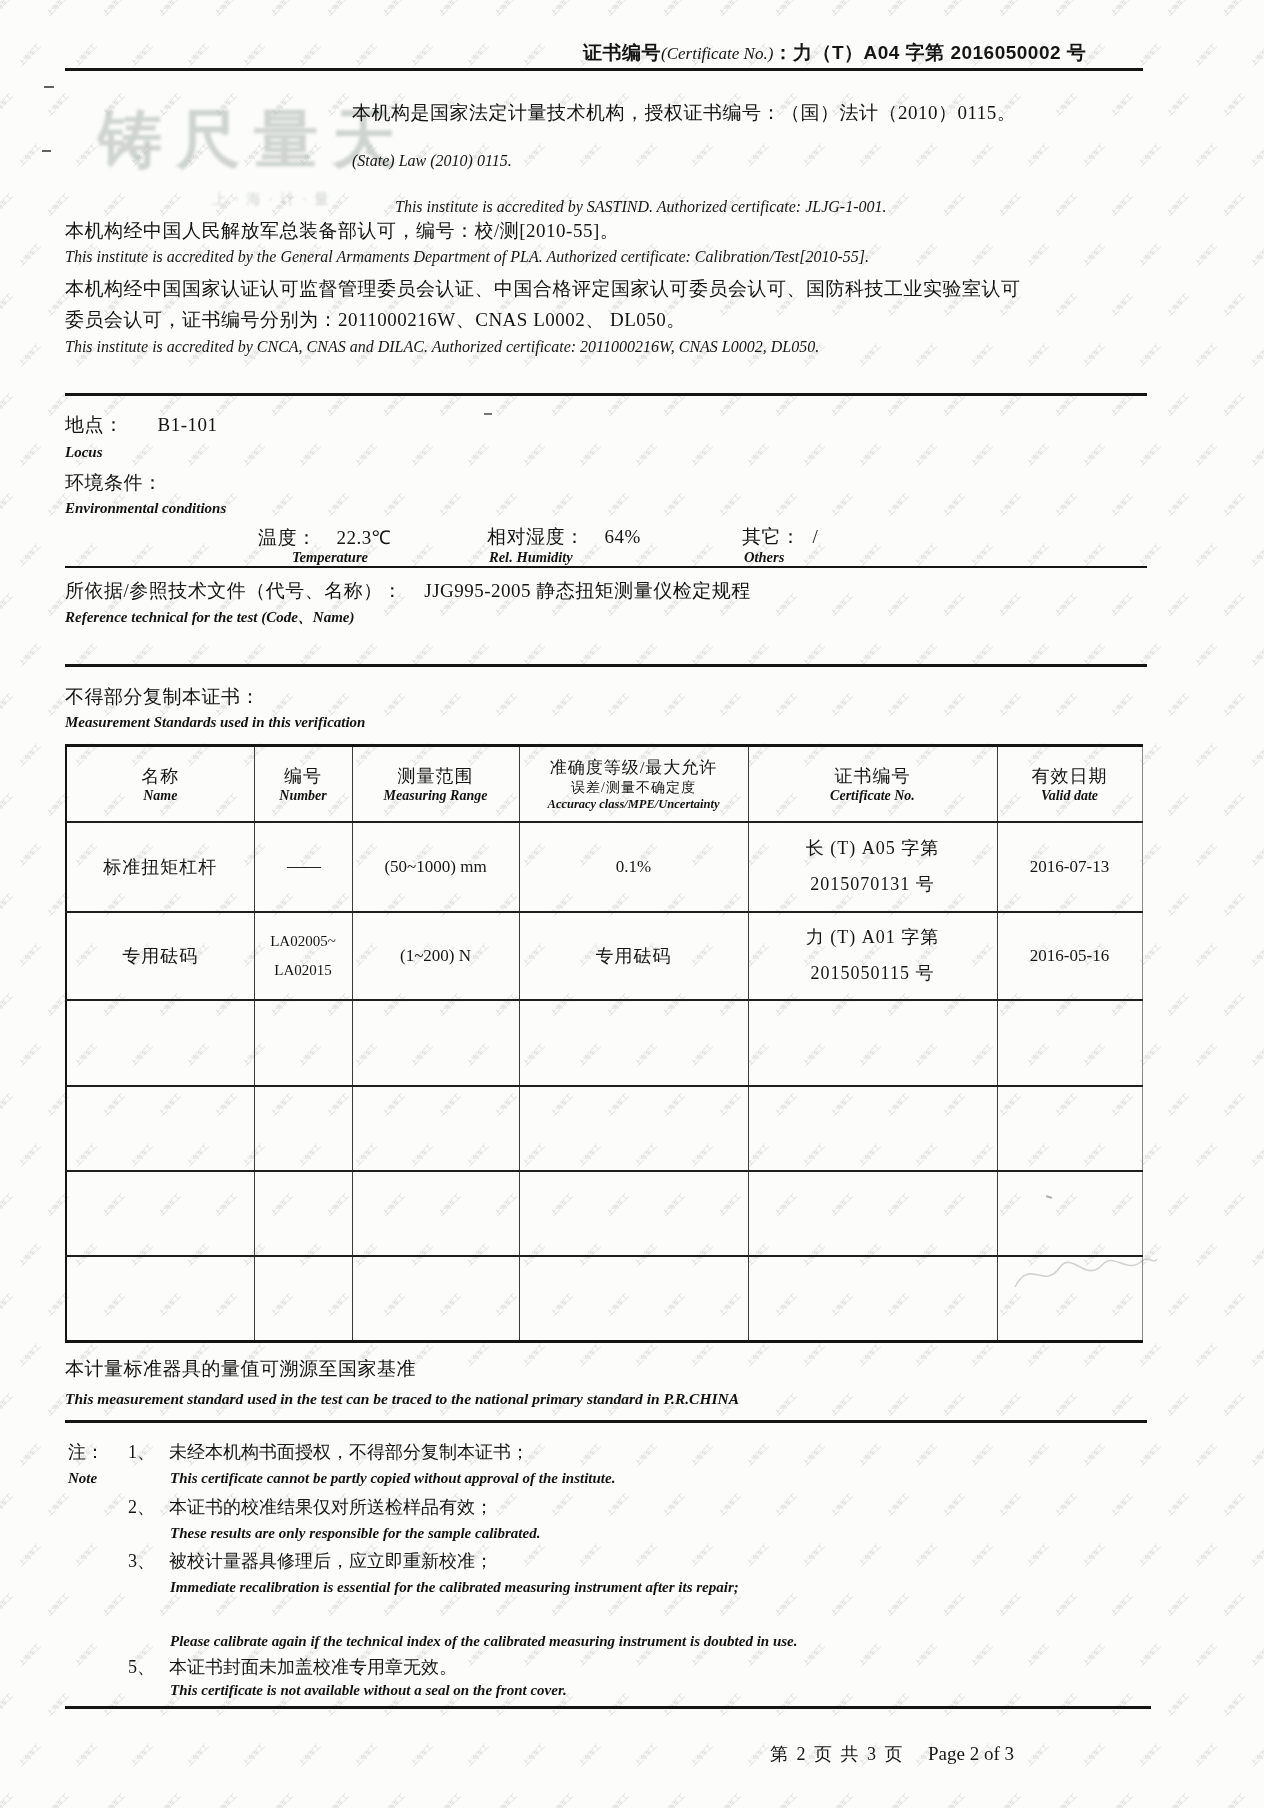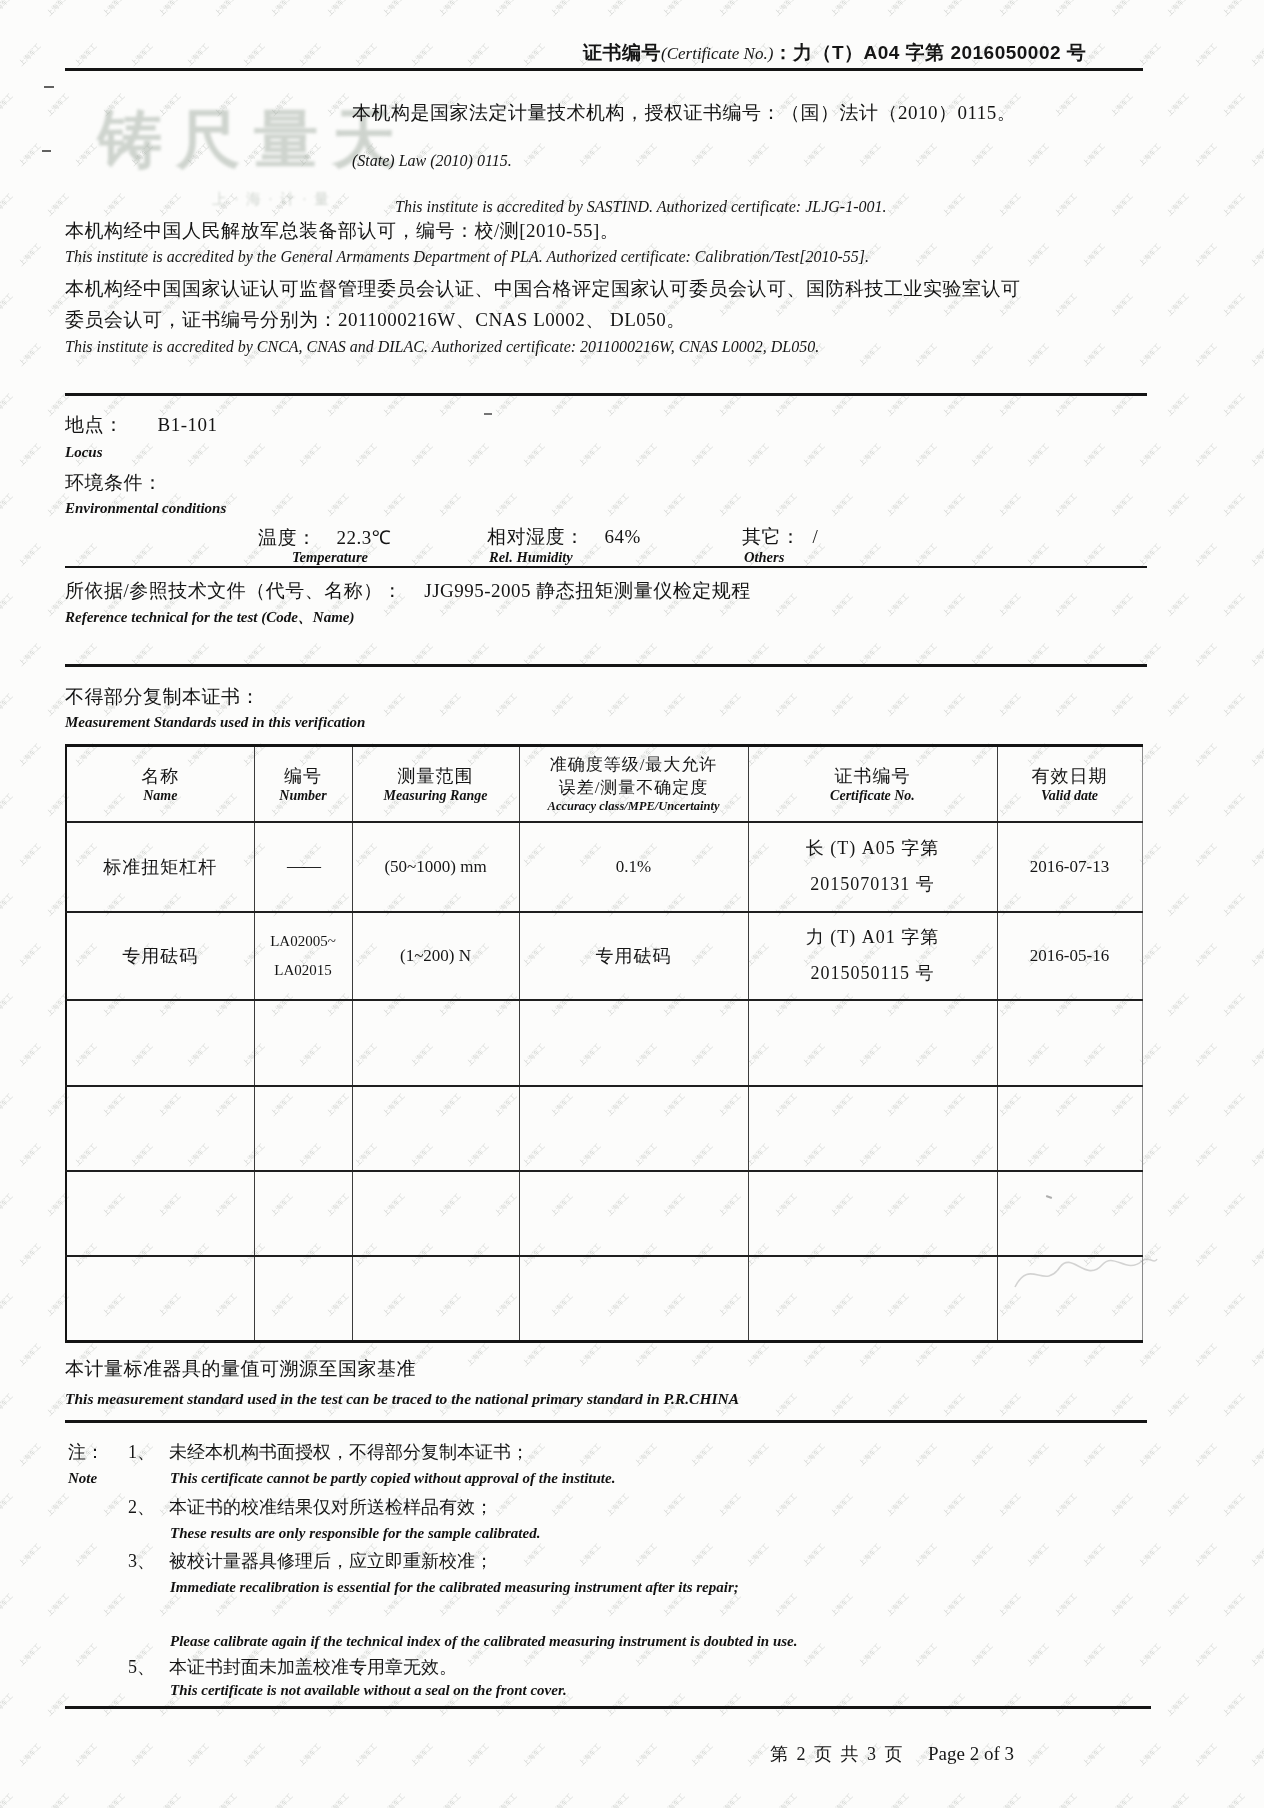--- a/index.html
+++ b/index.html
@@ -977,21 +977,21 @@
         <td>
           <div class="hcn">编号</div>
           <div class="enb hen">Number</div>
         </td>
         <td>
           <div class="hcn">测量范围</div>
           <div class="enb hen">Measuring Range</div>
         </td>
         <td>
           <div class="hcn" style="font-size:17px;">准确度等级/最大允许</div>
-          <div class="hcn" style="font-size:17px;">误差/测量不确定度</div>
+          <div class="hcn" style="font-size:14px;">误差/测量不确定度</div>
           <div class="enb hen-sm">Accuracy class/MPE/Uncertainty</div>
         </td>
         <td>
           <div class="hcn">证书编号</div>
           <div class="enb hen">Certificate No.</div>
         </td>
         <td>
           <div class="hcn">有效日期</div>
           <div class="enb hen">Valid date</div>
         </td>

